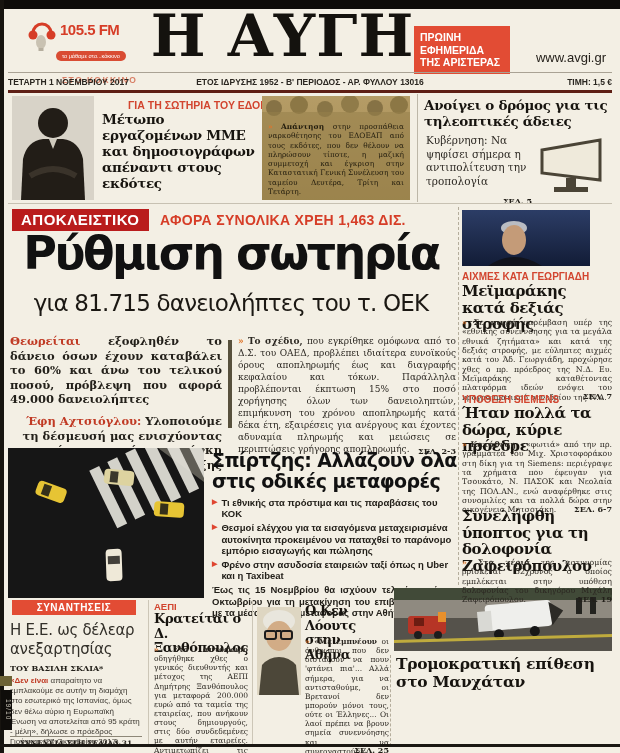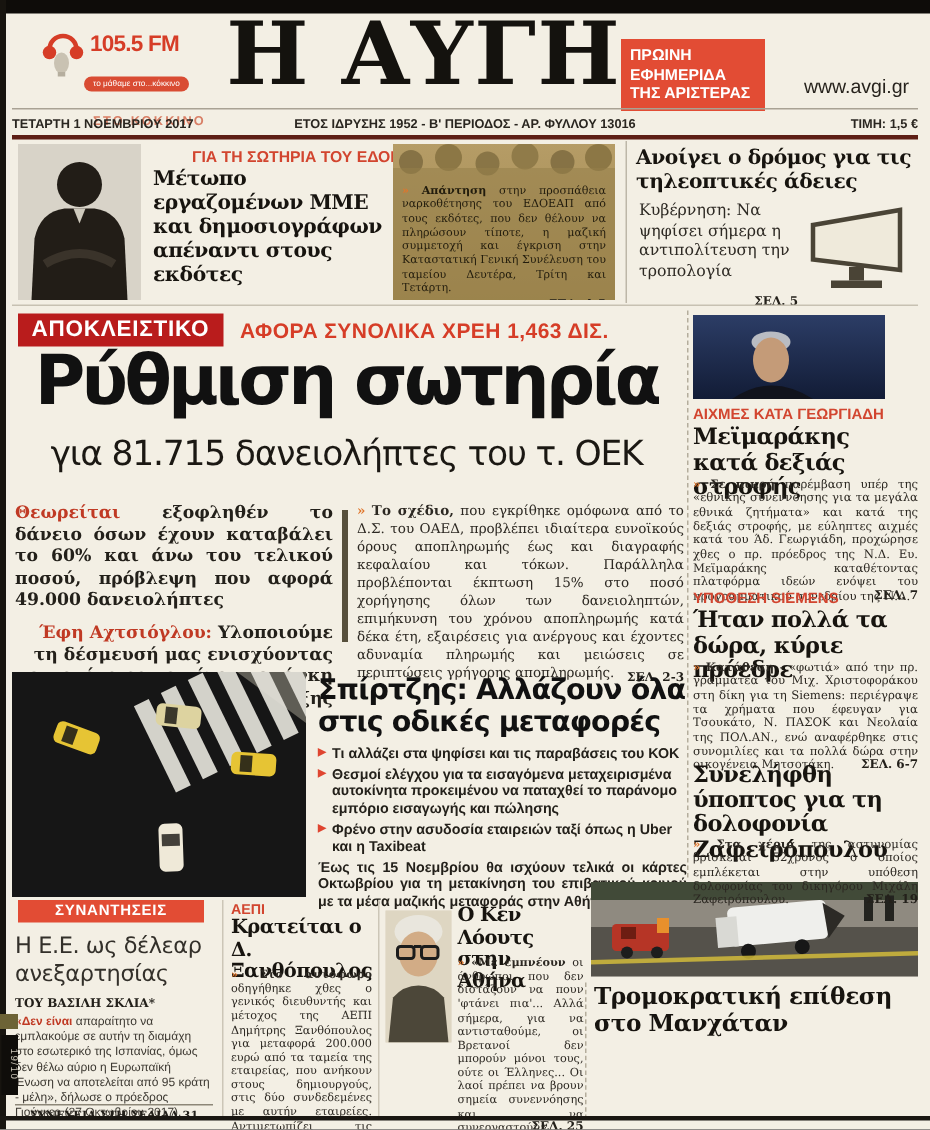--- a/index.html
+++ b/index.html
@@ -253,21 +253,21 @@
       <g transform="rotate(88 106 116)">
         <rect x="91" y="108" width="32" height="16" rx="4" fill="#efe9d8"></rect>
         <rect x="98" y="110" width="8" height="12" fill="#43403a"></rect>
       </g>
     </svg>
   </div>
   <div class="tr-head">Σπίρτζης: Αλλάζουν όλα στις οδικές μεταφορές</div>
   <div class="tr-list">
     <div class="tr-item">
       <span class="tri">▶</span>
-      <span>Τι αλλάζει στα ψηφίσει και τις παραβάσεις του ΚΟΚ</span>
+      <span>Τι εθνικής στα πρόστιμα και τις παραβάσεις του ΚΟΚ</span>
     </div>
     <div class="tr-item">
       <span class="tri">▶</span>
       <span>Θεσμοί ελέγχου για τα εισαγόμενα μεταχειρισμένα αυτοκίνητα προκειμένου να παταχθεί το παράνομο εμπόριο εισαγωγής και πώλησης</span>
     </div>
     <div class="tr-item">
       <span class="tri">▶</span>
       <span>Φρένο στην ασυδοσία εταιρειών ταξί όπως η Uber και η Taxibeat</span>
     </div>
     <p class="tr-note">Έως τις 15 Νοεμβρίου θα ισχύουν τελικά οι κάρτες Οκτωβρίου για τη μετακίνηση του επιβατικού κοινού με τα μέσα μαζικής μεταφοράς στην Αθήνα.</p>

